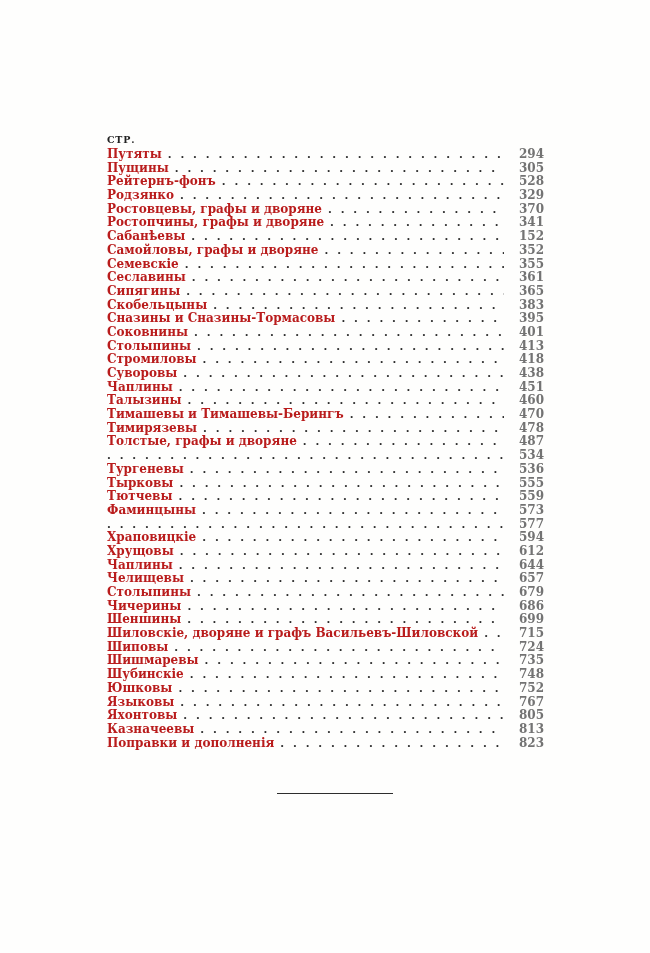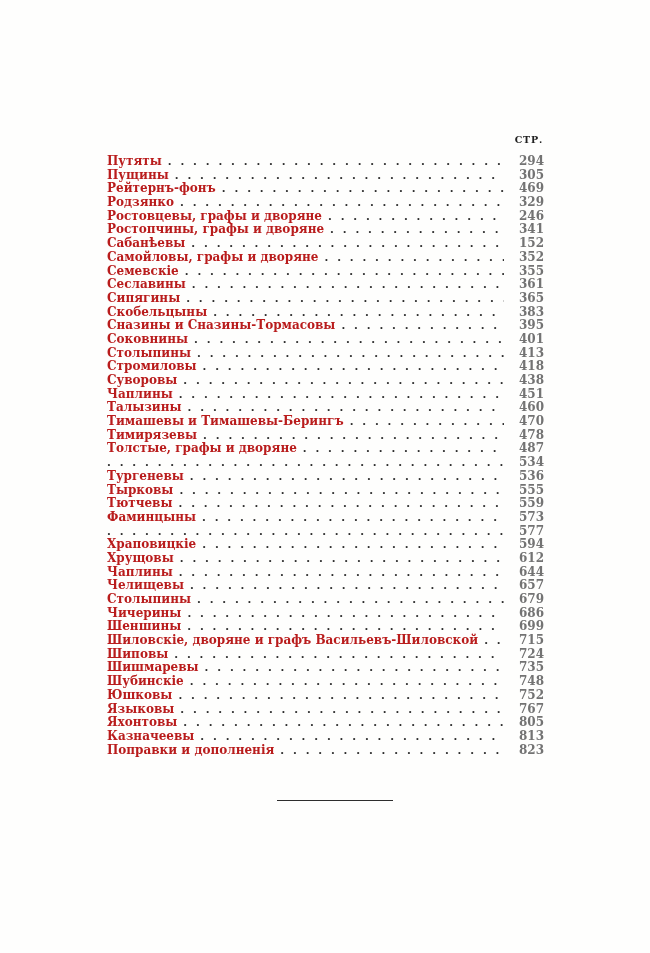--- a/index.html
+++ b/index.html
@@ -16,27 +16,27 @@
     font-family: "DejaVu Serif", "Liberation Serif", serif;
     color: #1b1b1b;
   }
   .content {
     position: absolute;
     left: 107px;
     top: 134px;
     width: 437px;
   }
   .col-header {
-    text-align: right;
+    text-align: left;
     font-size: 9.5px;
     font-weight: 700;
     letter-spacing: 0.8px;
     color: #222;
     padding-right: 1px;
-    margin-bottom: 10px;
+    margin-bottom: 3px;
   }
   .toc {
     width: 100%;
   }
   .toc-row {
     display: flex;
     align-items: baseline;
     height: 13.7px;
     line-height: 13.7px;
     font-size: 12px;
@@ -85,33 +85,33 @@
 
   <div class="toc-row">
     <span class="entry-name">Пущины</span>
     <span class="dot-leader">. . . . . . . . . . . . . . . . . . . . . . . . . . . . . . . . . . . . . . . . . . . . . . . . . . . . . . . . . . . . . . . . . . . . . . . . . . . . . . . . . . . . . . . . . . </span>
     <span class="entry-page">305</span>
   </div>
 
   <div class="toc-row">
     <span class="entry-name">Рейтернъ-фонъ</span>
     <span class="dot-leader">. . . . . . . . . . . . . . . . . . . . . . . . . . . . . . . . . . . . . . . . . . . . . . . . . . . . . . . . . . . . . . . . . . . . . . . . . . . . . . . . . . . . . . . . . . </span>
-    <span class="entry-page">469</span>
+    <span class="entry-page">528</span>
   </div>
 
   <div class="toc-row">
     <span class="entry-name">Родзянко</span>
     <span class="dot-leader">. . . . . . . . . . . . . . . . . . . . . . . . . . . . . . . . . . . . . . . . . . . . . . . . . . . . . . . . . . . . . . . . . . . . . . . . . . . . . . . . . . . . . . . . . . </span>
     <span class="entry-page">329</span>
   </div>
 
   <div class="toc-row">
     <span class="entry-name">Ростовцевы, графы и дворяне</span>
     <span class="dot-leader">. . . . . . . . . . . . . . . . . . . . . . . . . . . . . . . . . . . . . . . . . . . . . . . . . . . . . . . . . . . . . . . . . . . . . . . . . . . . . . . . . . . . . . . . . . </span>
-    <span class="entry-page">246</span>
+    <span class="entry-page">370</span>
   </div>
 
   <div class="toc-row">
     <span class="entry-name">Ростопчины, графы и дворяне</span>
     <span class="dot-leader">. . . . . . . . . . . . . . . . . . . . . . . . . . . . . . . . . . . . . . . . . . . . . . . . . . . . . . . . . . . . . . . . . . . . . . . . . . . . . . . . . . . . . . . . . . </span>
     <span class="entry-page">341</span>
   </div>
 
   <div class="toc-row">
     <span class="entry-name">Сабанѣевы</span>

